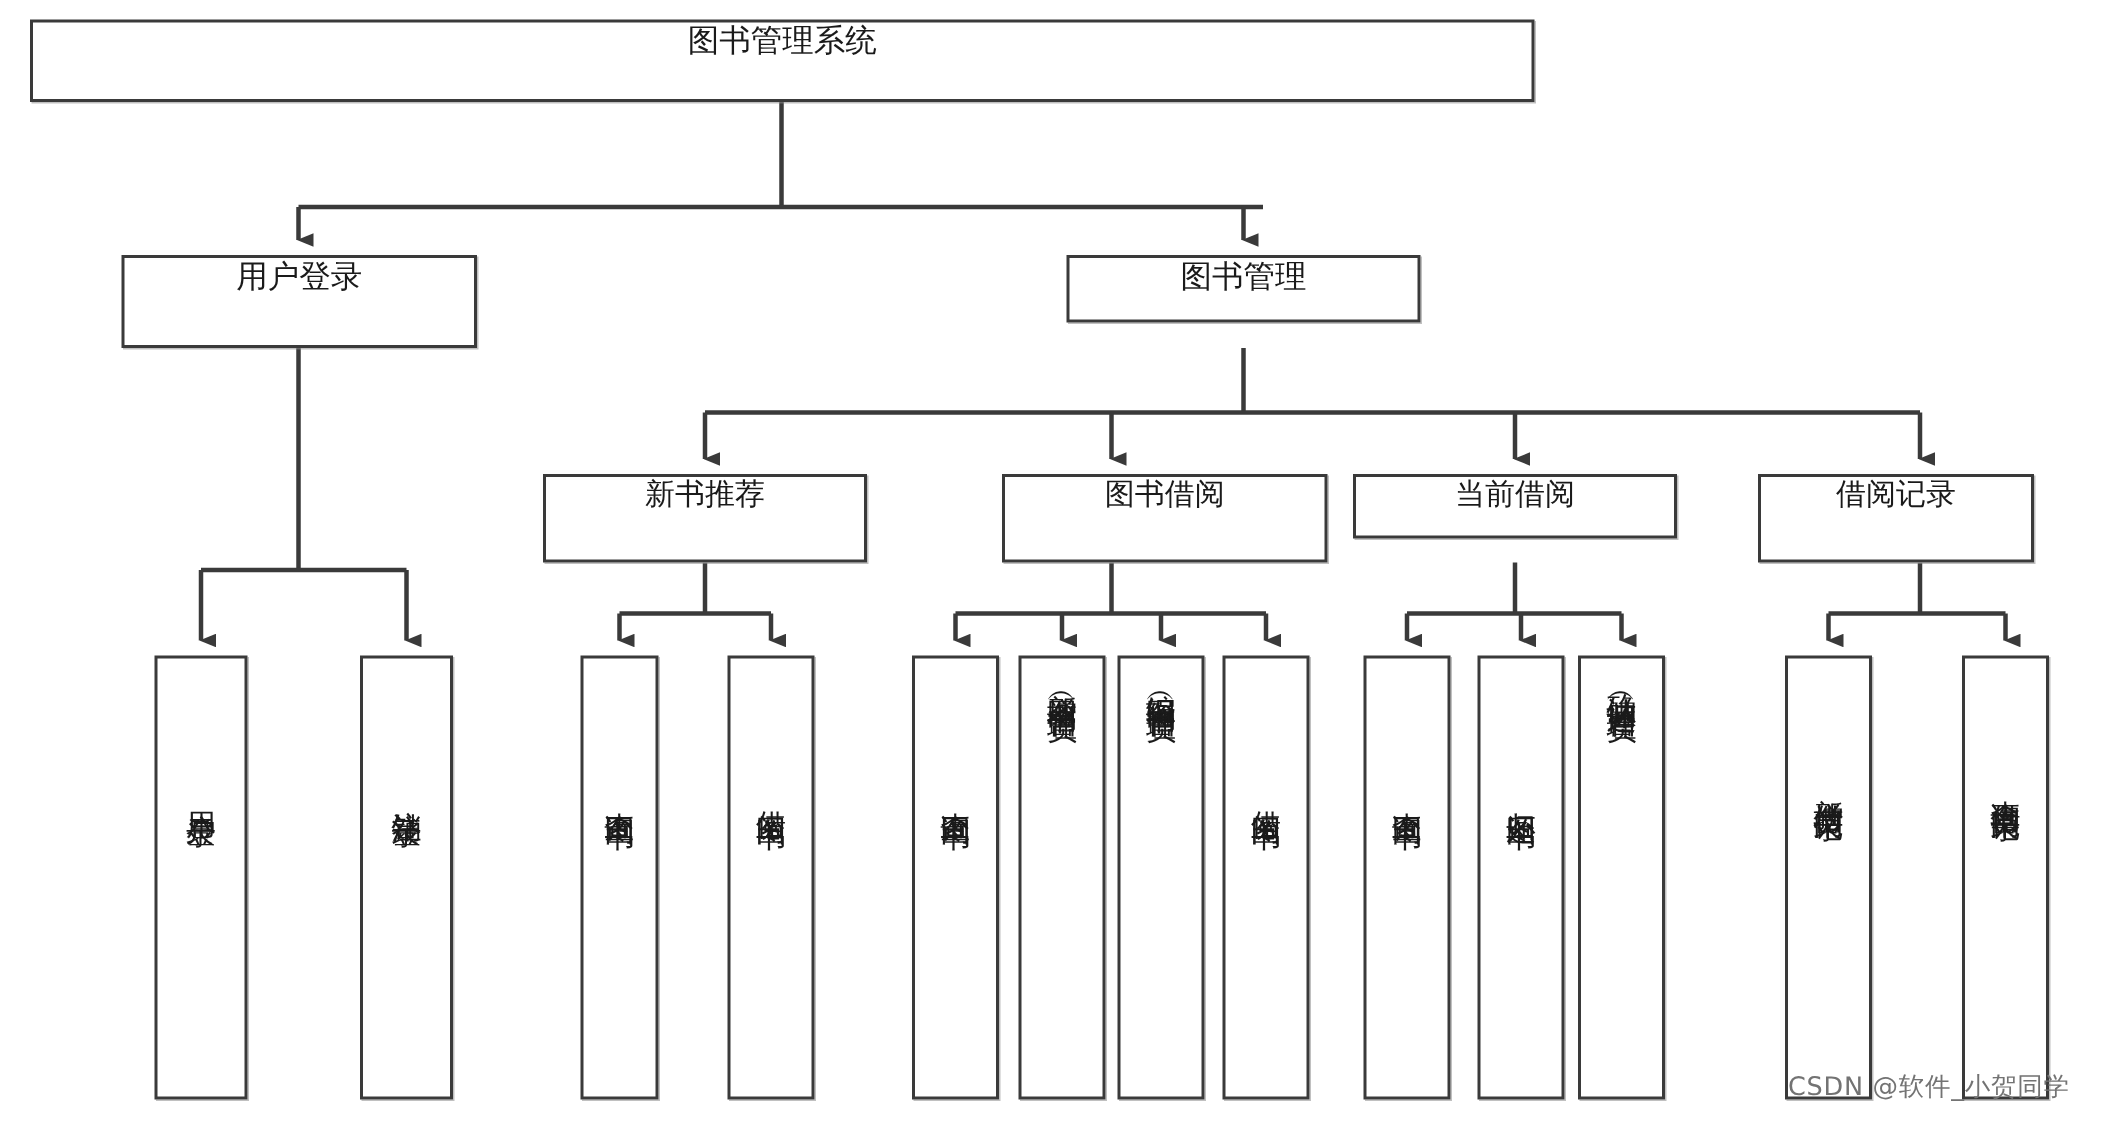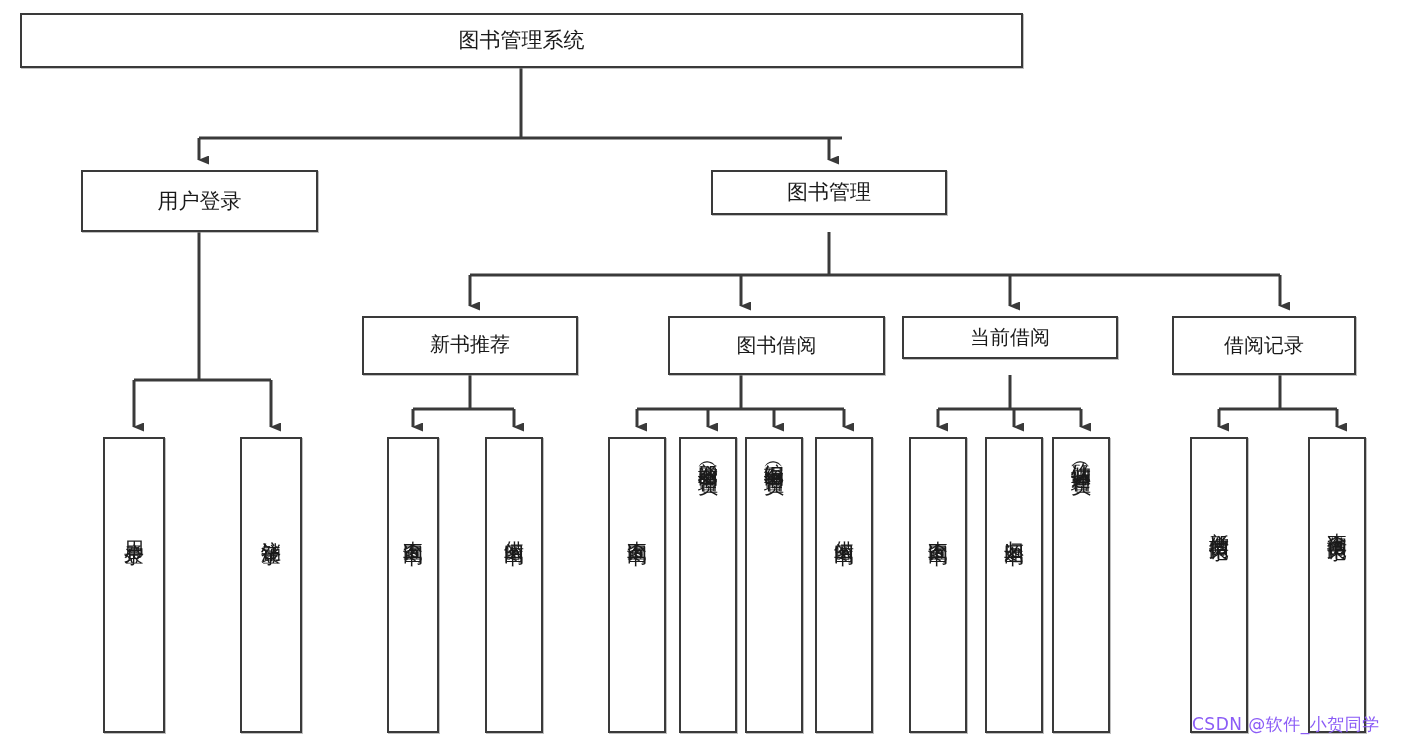--- a/index.html
+++ b/index.html
@@ -27,21 +27,20 @@
     width: 1405px;
     height: 747px;
     pointer-events: none;
   }
   .node {
     position: absolute;
     box-sizing: border-box;
     border: 2px solid #3a3a3a;
     background: #ffffff;
     display: flex;
-    align-items: center;
     justify-content: center;
     color: #1a1a1a;
     box-shadow: 1px 1px 0 rgba(140,140,140,0.55);
   }
   .node .label {
     display: block;
     text-align: center;
     line-height: 1.18;
     white-space: nowrap;
   }
@@ -63,21 +62,21 @@
   }
   .node.leaf.mid .label {
     padding-top: 70px;
   }
   .node.leaf.short .label {
     padding-top: 78px;
   }
   .watermark {
     position: absolute;
     font-size: 17px;
-    color: #8b5cf6;
+    color: #737373;
     white-space: nowrap;
     letter-spacing: 0.5px;
   }
 </style>
 </head>
 <body>
 
 <div id="canvas">
 
   <svg class="connectors" viewBox="0 0 1405 747" xmlns="http://www.w3.org/2000/svg">
@@ -134,21 +133,21 @@
     <span class="label">图书管理系统</span>
   </div>
 
   <div class="node lvl2" style="left:81px; top:170px; width:237px; height:62px;">
     <span class="label">用户登录</span>
   </div>
   <div class="node lvl2" style="left:711px; top:170px; width:236px; height:45px;">
     <span class="label">图书管理</span>
   </div>
 
-  <div class="node lvl3" style="left:362px; top:316px; width:216px; height:59px;font-family:Liberation Mono, monospace;">
+  <div class="node lvl3" style="left:362px; top:316px; width:216px; height:59px;">
     <span class="label">新书推荐</span>
   </div>
   <div class="node lvl3" style="left:668px; top:316px; width:217px; height:59px;">
     <span class="label">图书借阅</span>
   </div>
   <div class="node lvl3" style="left:902px; top:316px; width:216px; height:43px;">
     <span class="label">当前借阅</span>
   </div>
   <div class="node lvl3" style="left:1172px; top:316px; width:184px; height:59px;">
     <span class="label">借阅记录</span>

